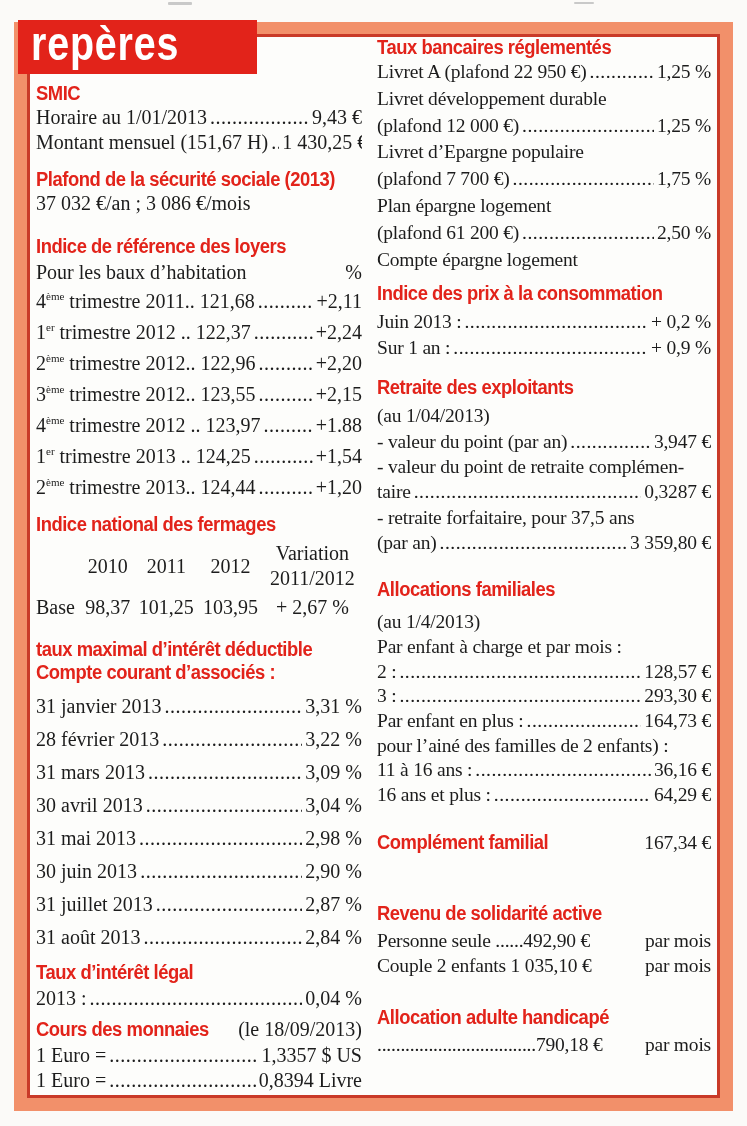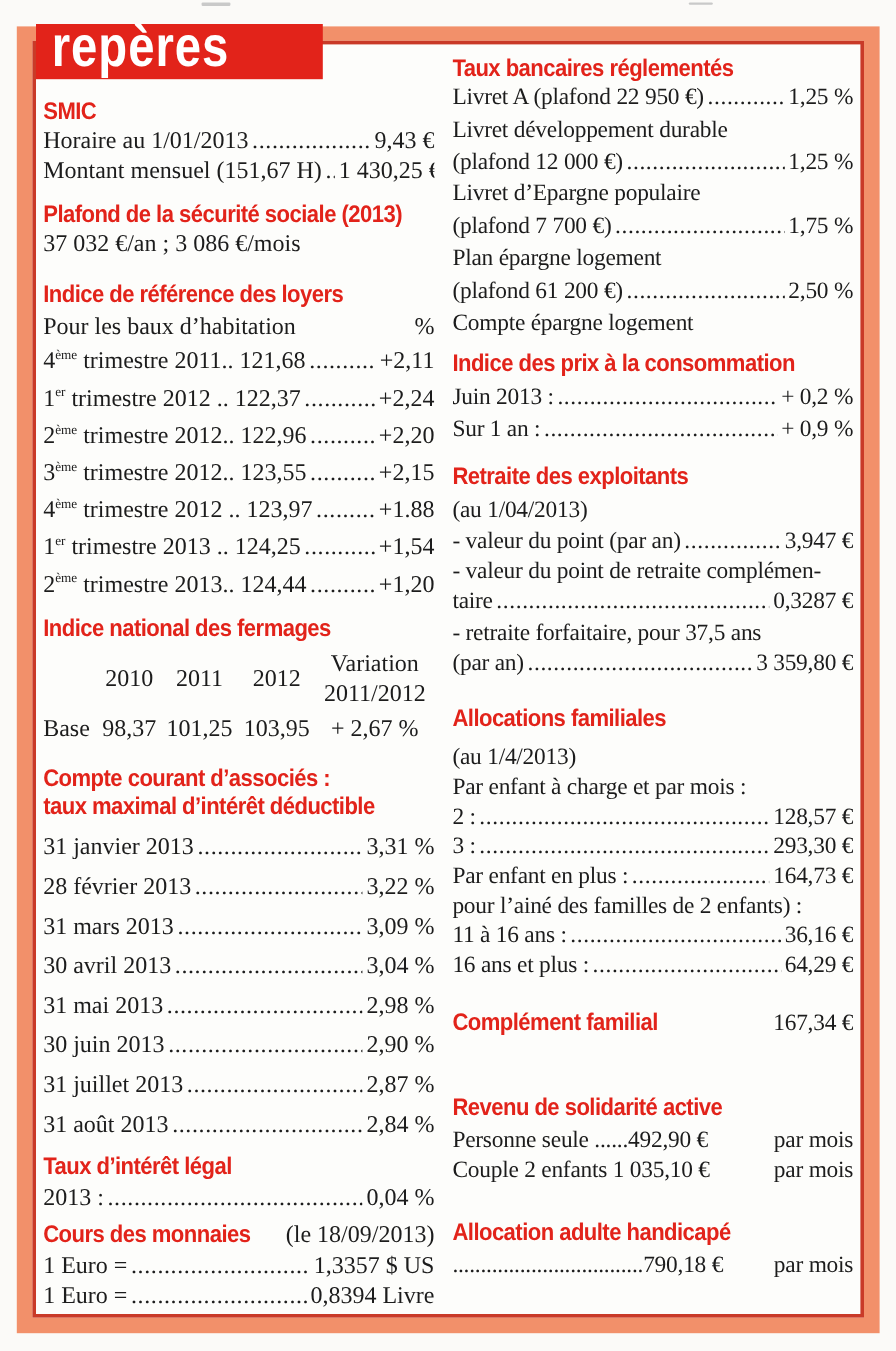--- a/index.html
+++ b/index.html
@@ -16,22 +16,22 @@
 
   .frame {
     position:absolute; left:14px; top:22px; width:719px; height:1089px;
     background:#f2906a;
   }
   .inner {
     position:absolute; left:13px; top:12px; right:13px; bottom:13px;
     background:#fdfdfb; border:3px solid #c93a28;
   }
   .masthead {
-    position:absolute; left:30px; top:20px; width:239px; height:46px;
-    background:#e2231a; display:flex; align-items:center;
+    position:absolute; left:18px; top:20px; width:239px; height:54px;
+    background:#e2231a; display:flex; 
   }
   .masthead-text {
     font-family:"Liberation Sans", sans-serif; font-weight:700; color:#ffffff;
     font-size:48px; line-height:1; padding-left:16px; letter-spacing:1px;
     display:inline-block; transform:scaleX(0.82); transform-origin:0 55%;
     padding-bottom:6px;
   }
 
   .col { position:absolute; overflow:hidden; }
   .col-left  { left:36px;  top:78px; width:326px; height:1016px; font-size:20px; }
@@ -72,21 +72,21 @@
   .sec-cc { margin-top:15px; }
   .sec-cc .row { line-height:33px; }
   .sec-cc .rows { margin-top:6px; }
   .sec-tl { margin-top:7px; }
   .sec-tl .row { line-height:28px; }
   .sec-mon { margin-top:3px; }
   .sec-mon .row { line-height:25px; }
   .mon-head { display:flex; justify-content:space-between; align-items:baseline; line-height:28px; }
 
   
-  .sec-banc { margin-top:10px; }
+  .sec-banc { margin-top:0; }
   .sec-banc .row, .sec-banc .pline { line-height:26.8px; }
   .sec-prix { margin-top:9px; }
   .sec-prix .row { line-height:26px; }
   .sec-retr { margin-top:15px; }
   .sec-retr .row, .sec-retr .pline { line-height:25.3px; }
   .sec-alloc { margin-top:23px; }
   .sec-alloc .row, .sec-alloc .pline { line-height:24.7px; }
   .sec-alloc .date-line { margin-top:9px; }
   .just { text-align:justify; text-align-last:justify; }
   .sec-comp { margin-top:23px; display:flex; justify-content:space-between; align-items:baseline; line-height:24px; }
@@ -194,22 +194,22 @@
         <td>98,37</td>
         <td>101,25</td>
         <td>103,95</td>
         <td class="var-cell">+ 2,67 %</td>
       </tr>
     </tbody>
       </table>
   </div>
 
   <div class="sec-cc">
+    <div class="hblock"><span class="h">taux maximal d’intérêt déductible</span></div>
     <div class="hblock"><span class="h">Compte courant d’associés :</span></div>
-    <div class="hblock"><span class="h">taux maximal d’intérêt déductible</span></div>
     <div class="rows">
       <div class="row">
         <span class="lbl">31 janvier 2013</span>
         <span class="dots"></span>
         <span class="val">3,31 %</span>
       </div>
       <div class="row">
         <span class="lbl">28 février 2013</span>
         <span class="dots"></span>
         <span class="val">3,22 %</span>

